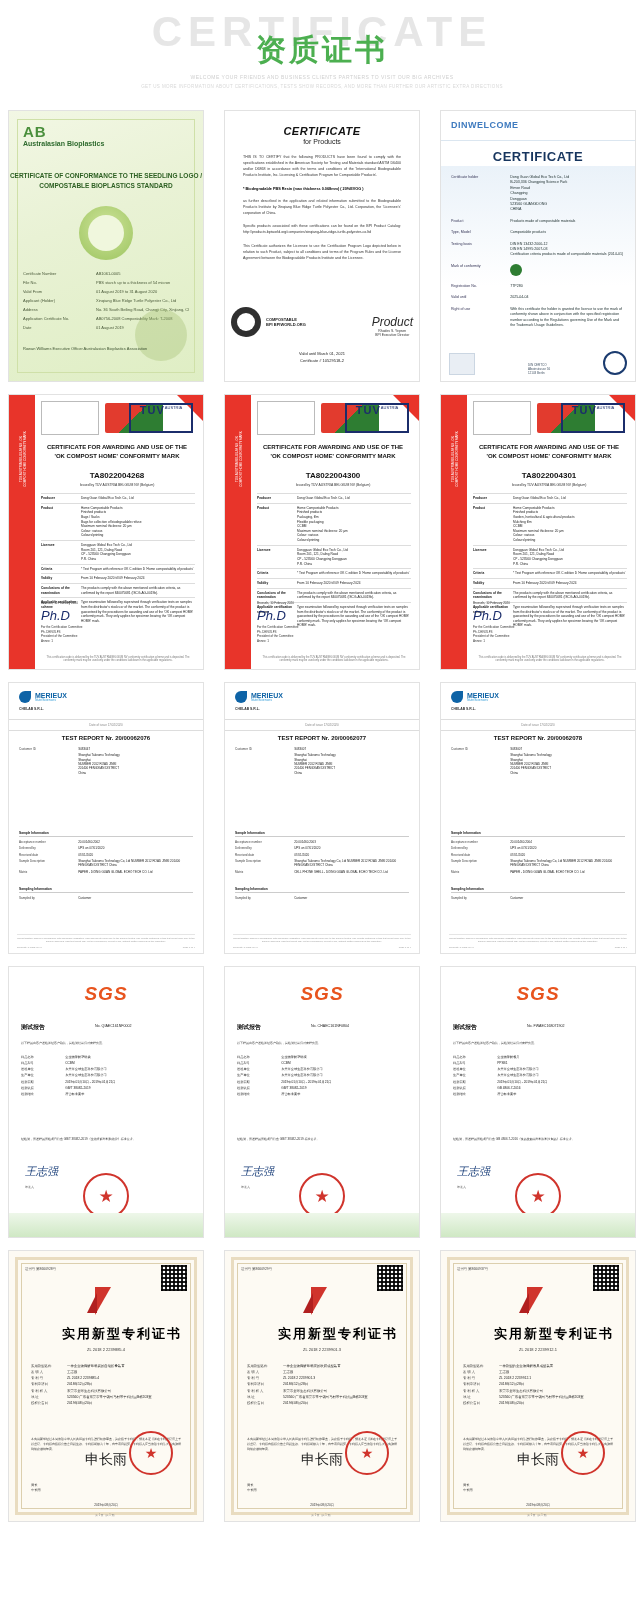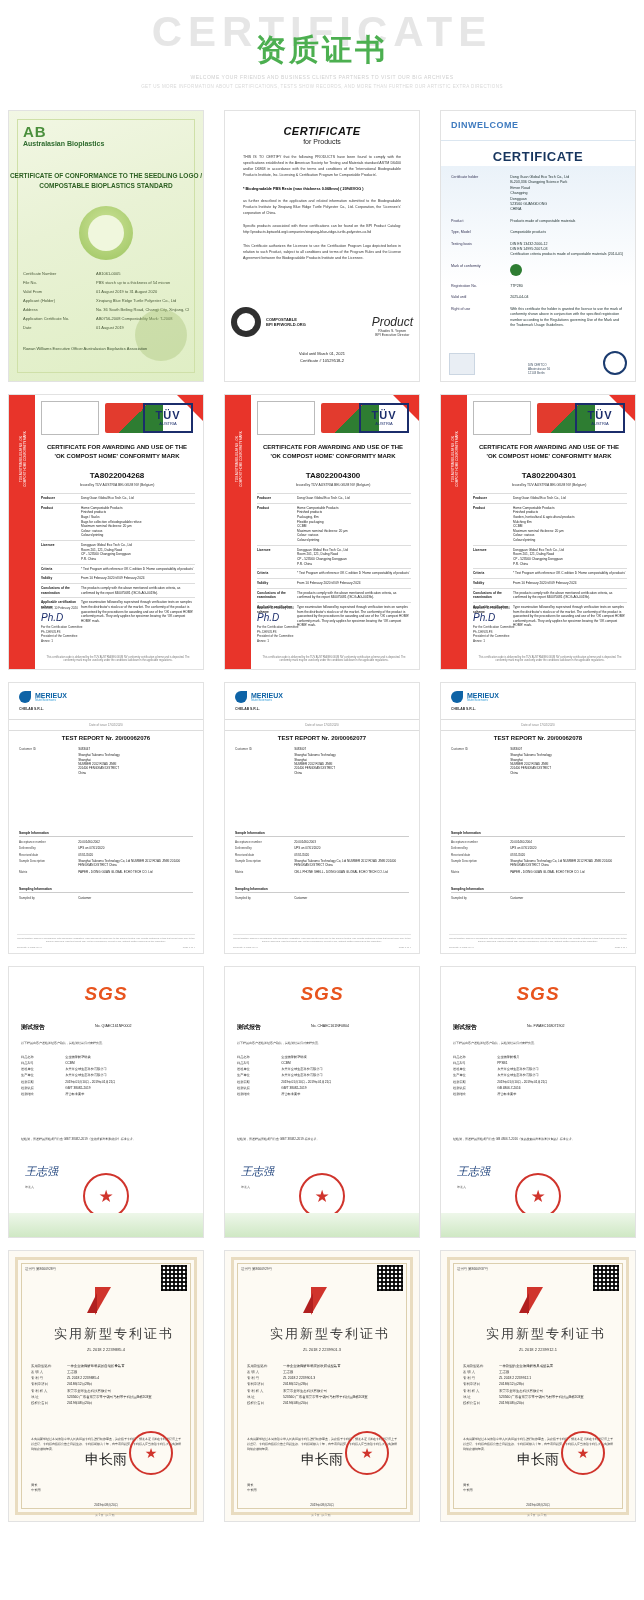--- a/index.html
+++ b/index.html
@@ -98,32 +98,32 @@
   .c3 .logo-c{width:24px;height:24px;border-radius:50%;border:2px solid #1b3b6f;}
 
   
   .tuv { background:#fff; }
   .tuv .leftbar{position:absolute;left:0;top:0;bottom:0;width:26px;background:#e8342a;}
   .tuv .leftbar .vtxt{position:absolute;top:60px;left:-16px;width:60px;transform:rotate(-90deg);color:#fff;font-size:3px;text-align:center;}
   .tuv .redcorner{position:absolute;top:0;right:0;width:0;height:0;border-top:26px solid #e8342a;border-left:26px solid transparent;}
   .tuv .topbox{position:absolute;top:6px;left:32px;width:58px;height:34px;border:1px solid #bbb;background:#fff;}
   .tuv .okcompost{position:absolute;top:8px;left:96px;width:58px;height:30px;}
   .tuv .okcompost .sq{width:100%;height:100%;background:linear-gradient(135deg,#e23b2e 50%,#2e7d32 50%);border-radius:2px;}
-  .tuv .tuvlogo{position:absolute;top:8px;right:10px;width:50px;height:30px;border:2px solid #1b2d6b;display:flex;flex-direction:column;align-items:center;justify-content:center;}
+  .tuv .tuvlogo{position:absolute;top:8px;right:10px;width:64px;height:30px;border:2px solid #1b2d6b;display:flex;flex-direction:row;align-items:flex-start;justify-content:center;}
   .tuv .tuvlogo b{font-size:11px;color:#1b2d6b;letter-spacing:1px;line-height:1;}
   .tuv .tuvlogo i{font-size:4px;font-style:normal;color:#1b2d6b;}
   .tuv .heading{position:absolute;top:48px;left:32px;right:10px;text-align:center;font-size:6px;font-weight:bold;color:#111;line-height:1.45;}
   .tuv .regno{position:absolute;top:76px;left:32px;right:10px;text-align:center;font-size:8px;font-weight:bold;color:#111;}
   .tuv .issuer{position:absolute;top:88px;left:32px;right:10px;text-align:center;font-size:3.4px;color:#333;}
   .tuv .tbl{position:absolute;top:98px;left:32px;right:8px;}
   .tuv .tr{display:flex;border-top:1px solid #ddd;padding:2px 0;font-size:3.2px;color:#222;line-height:1.45;}
   .tuv .tr .k{width:26%;font-weight:bold;color:#111;}
   .tuv .tr .v{width:74%;}
   .tuv .sigblock{position:absolute;bottom:26px;left:32px;right:10px;font-size:3px;color:#333;line-height:1.5;}
-  .tuv .scrawl{font-size:10px;font-style:italic;color:#1b2d6b;}
+  .tuv .scrawl{font-size:13px;font-style:italic;color:#1b2d6b;}
   .tuv .fineprint{position:absolute;bottom:6px;left:32px;right:8px;font-size:2.6px;color:#777;text-align:center;line-height:1.4;}
 
   
   .mer{background:#fff;}
   .mer .top{position:absolute;top:8px;left:10px;display:flex;align-items:center;gap:4px;}
   .mer .leaf{width:12px;height:12px;border-radius:50% 0 50% 50%;background:#0e63a6;}
   .mer .brand{font-size:7px;font-weight:bold;color:#0e63a6;line-height:1;}
   .mer .brand small{display:block;font-size:3.4px;color:#2f9ad6;font-weight:normal;}
   .mer .sub{position:absolute;top:24px;left:10px;font-size:3.4px;color:#333;font-weight:bold;}
   .mer .hdr{position:absolute;top:36px;left:0;width:100%;border-top:1px solid #ddd;border-bottom:1px solid #ddd;padding:3px 0;text-align:center;font-size:3px;color:#888;}
@@ -157,21 +157,21 @@
   .pat .border{position:absolute;inset:6px;border:3px solid #e9dcc0;}
   .pat .border:after{content:"";position:absolute;inset:3px;border:1px solid #dccfae;}
   .pat .topline{position:absolute;top:16px;left:16px;font-size:3.4px;color:#444;}
   .pat .qr{position:absolute;top:14px;right:16px;width:26px;height:26px;background:
      repeating-linear-gradient(90deg,#222 0 2px,#fff 2px 4px),
      repeating-linear-gradient(0deg,#222 0 2px,transparent 2px 4px);
      background-blend-mode:multiply;}
   .pat .emblem{position:absolute;top:34px;left:50%;transform:translateX(-50%);width:46px;height:34px;}
   .pat .emblem .sail{position:absolute;left:12px;top:2px;width:0;height:0;border-left:16px solid #d0342c;border-bottom:28px solid transparent;}
   .pat .emblem .sail2{position:absolute;left:4px;top:8px;width:0;height:0;border-right:10px solid #b11f1f;border-top:20px solid transparent;}
-  .pat .ptitle{position:absolute;top:74px;left:8px;width:100%;text-align:center;font-size:13px;font-weight:normal;color:#404040;letter-spacing:2px;}
+  .pat .ptitle{position:absolute;top:74px;left:16px;width:100%;text-align:center;font-size:13px;font-weight:bold;color:#000000;letter-spacing:2px;}
   .pat .pno{position:absolute;top:96px;left:0;width:100%;text-align:center;font-size:4px;color:#333;}
   .pat .rows{position:absolute;top:112px;left:22px;right:22px;}
   .pat .r{display:flex;font-size:3.4px;color:#222;line-height:1.8;}
   .pat .r .k{width:24%;color:#333;}
   .pat .r .v{width:76%;}
   .pat .para{position:absolute;top:186px;left:22px;right:22px;font-size:3px;color:#333;line-height:1.7;text-align:justify;}
   .pat .redseal{position:absolute;bottom:46px;right:30px;width:44px;height:44px;border-radius:50%;border:2px solid #d0342c;color:#d0342c;display:flex;align-items:center;justify-content:center;font-size:14px;}
   .pat .sigcn{position:absolute;bottom:52px;left:50%;transform:translateX(-50%);font-size:14px;color:#222;font-family:"Liberation Serif",serif;}
   .pat .bottoml{position:absolute;bottom:28px;left:22px;font-size:3.2px;color:#333;line-height:1.6;}
   .pat .date{position:absolute;bottom:14px;left:0;width:100%;text-align:center;font-size:3.2px;color:#333;}

